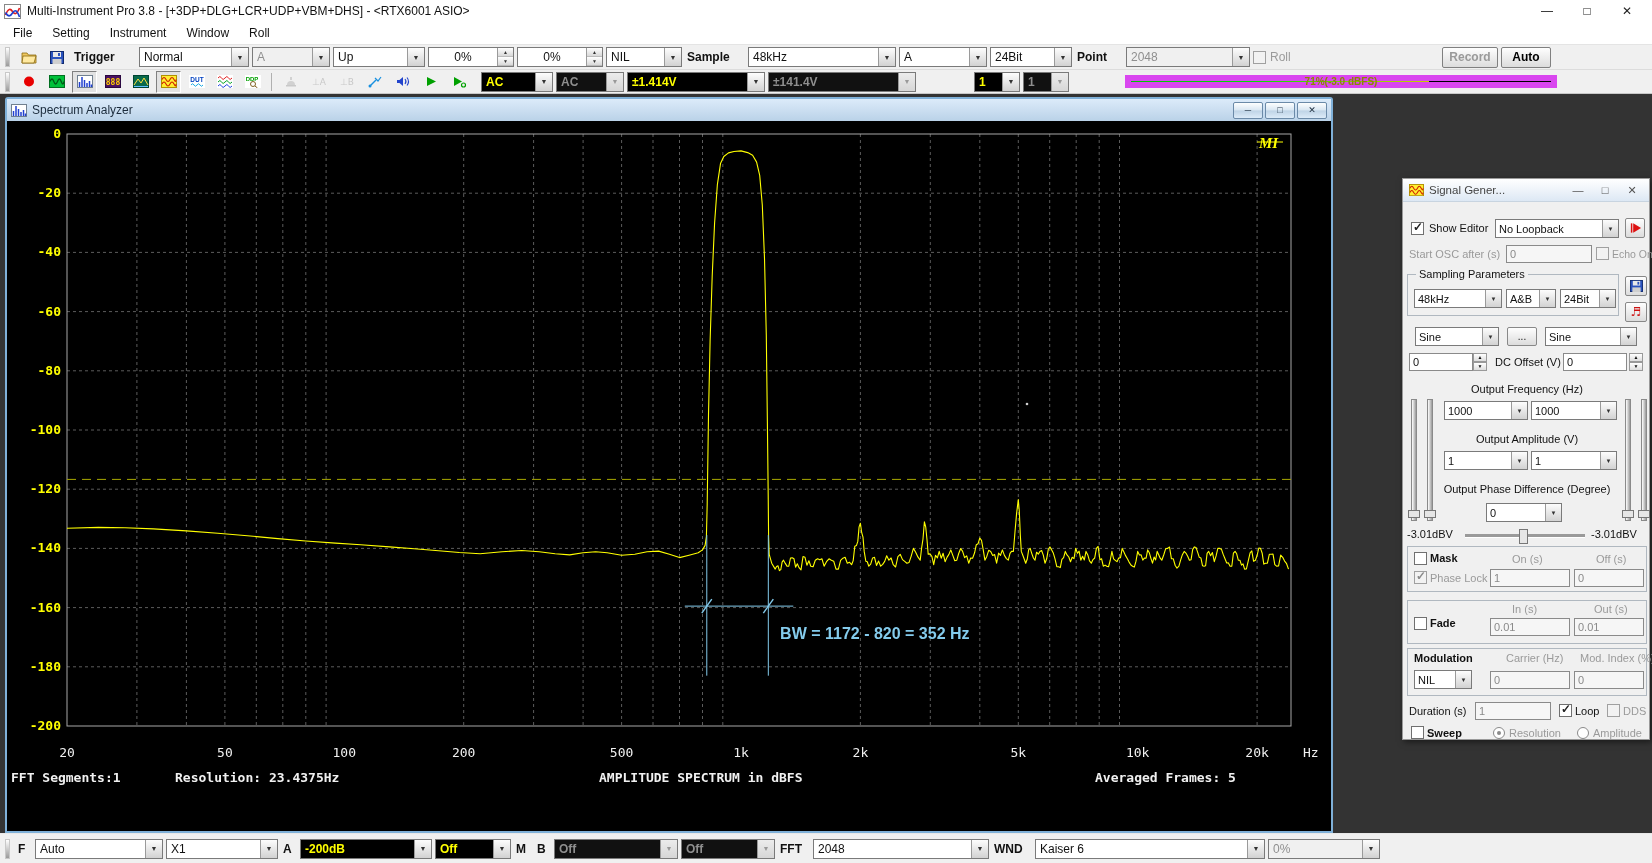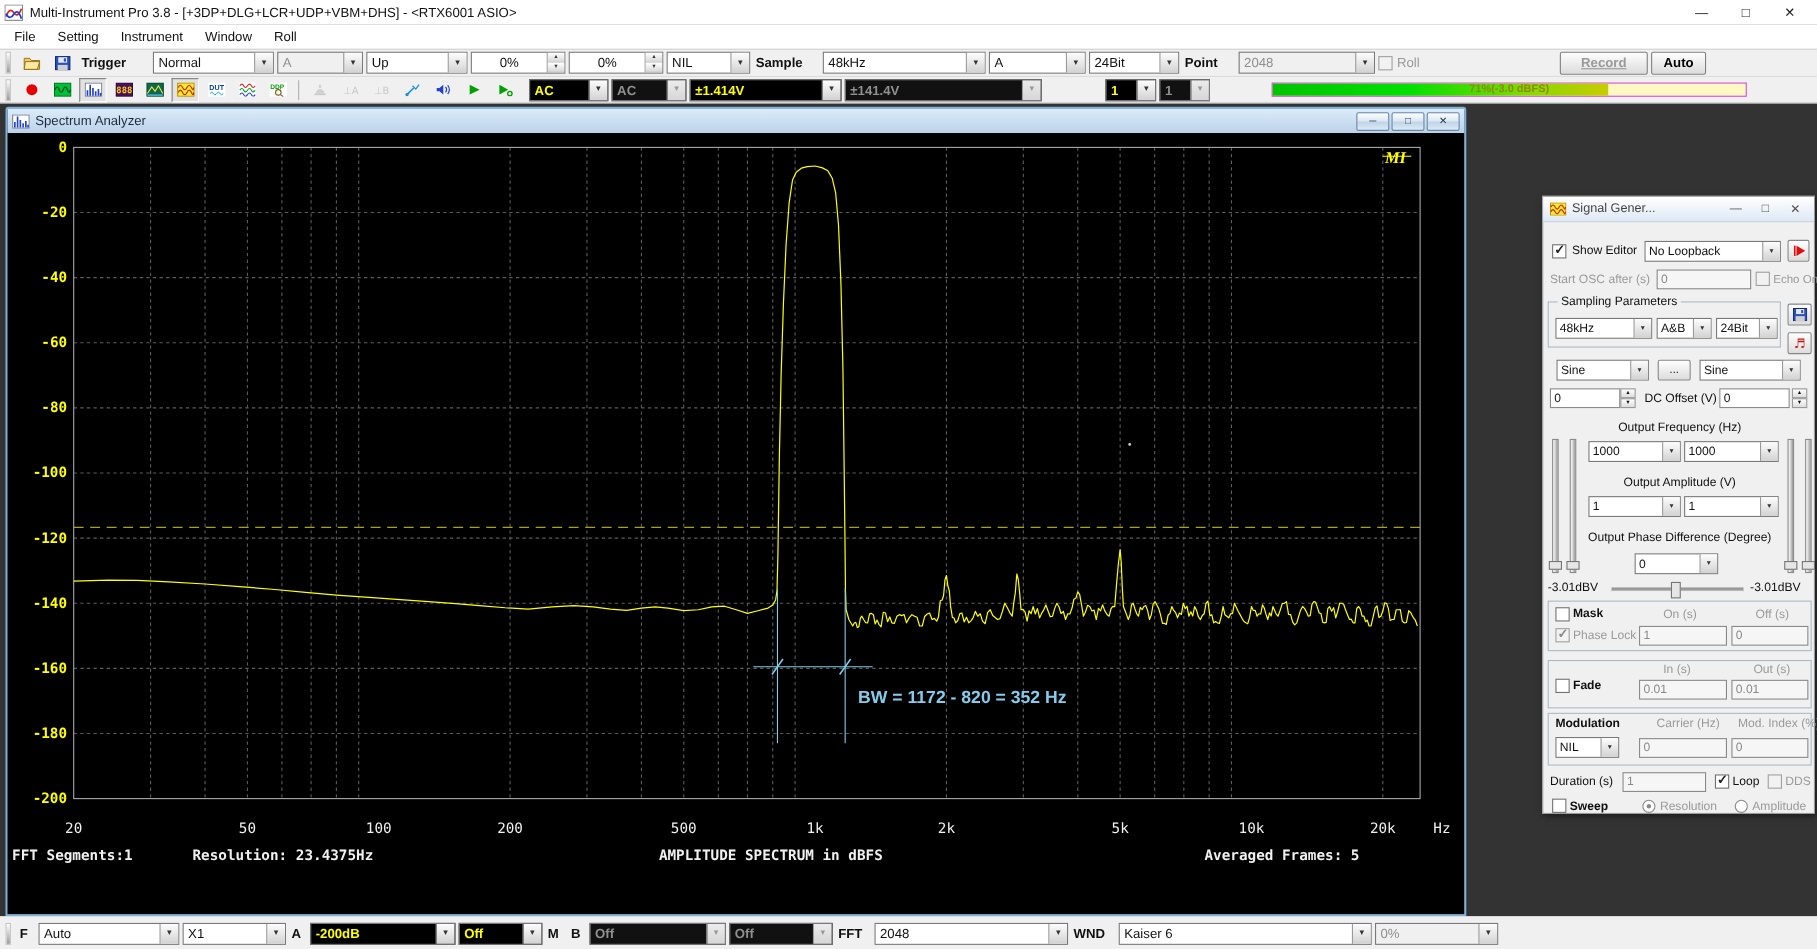--- a/index.html
+++ b/index.html
@@ -46,21 +46,21 @@
   .pbtn{height:21px;border:1px solid #808080;border-radius:2px;background:linear-gradient(#fefefe,#dcdcdc);
         font-weight:bold;font-size:12px;font-family:"Liberation Sans",sans-serif;}
   .pbtn.dis{color:#9a9a9a;}
   .chk{display:flex;align-items:center;gap:4px;white-space:nowrap;}
   .cb{width:13px;height:13px;background:#fff;border:1px solid #707070;box-sizing:border-box;position:relative;flex:none;}
   .cb.on::after{content:"\2713";position:absolute;left:1px;top:-3px;font-size:12px;font-weight:bold;color:#222;}
   .cb.dis{background:#f2f2f2;border-color:#a0a0a0;}
   .cb.dis.on::after{color:#8a8a8a;}
   .radio{width:12px;height:12px;border-radius:50%;background:#fff;border:1px solid #8a8a8a;box-sizing:border-box;flex:none;}
   .radio.on::after{content:"";display:block;width:4px;height:4px;border-radius:50%;background:#8a8a8a;margin:3px;}
-  .meter{position:relative;height:13px;border:1px solid #d946ef;background:#fef9c3;box-sizing:border-box;}
+  .meter{position:relative;height:13px;border:6px solid #d946ef;background:#000000;box-sizing:border-box;}
   .meter .fill{position:absolute;left:0;top:0;bottom:0;
                background:linear-gradient(90deg,#00c400,#00e000 40%,#8cd800 78%,#c8cc00 100%);}
   .meter .mtxt{position:absolute;inset:0;display:flex;align-items:center;justify-content:center;
                font-size:10px;font-weight:bold;color:#8a8a00;}
   
   #specwin{position:absolute;left:5px;top:97px;width:1328px;height:736px;border:2px solid #7fb0d8;
            border-radius:3px 3px 0 0;display:flex;flex-direction:column;background:#000;box-sizing:border-box;}
   .spec-title{height:22px;background:linear-gradient(#dcebfa,#bad2e8);display:flex;align-items:center;
               padding:0 4px;gap:5px;flex:none;}
   .spec-title .ttl{font-size:12px;color:#1c2c3c;}
@@ -186,21 +186,21 @@
       <span class="tlabel" style="width: 44px;">Point</span>
       <div class="combo ldis" style="width: 124px; flex: 0 0 auto;">
         <span class="v">2048</span>
         <span class="ar">▼</span>
       </div>
       <label class="chk">
         <span class="cb dis"></span>
         <span class="dis">Roll</span>
       </label>
       <div style="flex: 1 1 0%;"></div>
-      <button class="pbtn dis" style="width: 80px; flex: 0 0 auto; text-decoration: underline;">Record</button>
+      <button class="pbtn dis" style="width: 56px; flex: 0 0 auto;">Record</button>
       <button class="pbtn" style="width: 50px; flex: 0 0 auto;">Auto</button>
       <div style="width: 96px; flex: 0 0 auto;"></div>
     </div>
   <div id="toolbar2" class="tb">
       <div class="grip"></div>
       <div class="tbtn">
         <svg viewBox="0 0 14 13">
           <circle cx="7" cy="6.5" r="5" fill="#e80000"></circle>
         </svg>
       </div>
@@ -307,21 +307,21 @@
         <span class="ar">▼</span>
       </div>
       <div class="combo ddis" style="width: 68px; flex: 0 0 auto;">
         <span class="v">AC</span>
         <span class="ar">▼</span>
       </div>
       <div class="combo dark" style="width: 138px; flex: 0 0 auto;">
         <span class="v">±1.414V</span>
         <span class="ar">▼</span>
       </div>
-      <div class="combo ddis" style="width: 179px; flex: 0 0 auto;">
+      <div class="combo ddis" style="width: 148px; flex: 0 0 auto;">
         <span class="v">±141.4V</span>
         <span class="ar">▼</span>
       </div>
       <span class="tlabel" style="width: 48px; margin-top: 40px;">Probe</span>
       <div class="combo dark" style="width: 46px; flex: 0 0 auto;">
         <span class="v">1</span>
         <span class="ar">▼</span>
       </div>
       <div class="combo ddis" style="width: 46px; flex: 0 0 auto;">
         <span class="v">1</span>
@@ -424,21 +424,21 @@
     </div>
   </div>
 
   <div id="bottombar" class="tb">
       <div class="grip"></div>
       <span class="tlabel" style="width: 12px;">F</span>
       <div class="combo" style="width: 128px; flex: 0 0 auto;">
         <span class="v">Auto</span>
         <span class="ar">▼</span>
       </div>
-      <div class="combo" style="width: 94px; flex: 0 0 auto; gap: 24px;">
+      <div class="combo" style="width: 112px; flex: 0 0 auto; gap: 24px;">
         <span class="v">X1</span>
         <span class="ar">▼</span>
       </div>
       <span class="tlabel" style="width: 12px;">A</span>
       <div class="combo dark" style="width: 132px; flex: 0 0 auto;">
         <span class="v">-200dB</span>
         <span class="ar">▼</span>
       </div>
       <div class="combo dark" style="width: 76px; flex: 0 0 auto;">
         <span class="v">Off</span>

